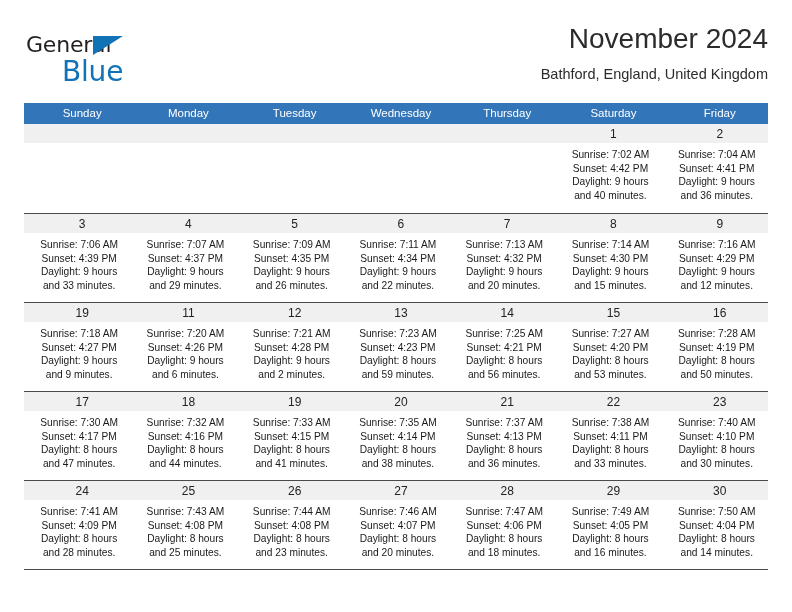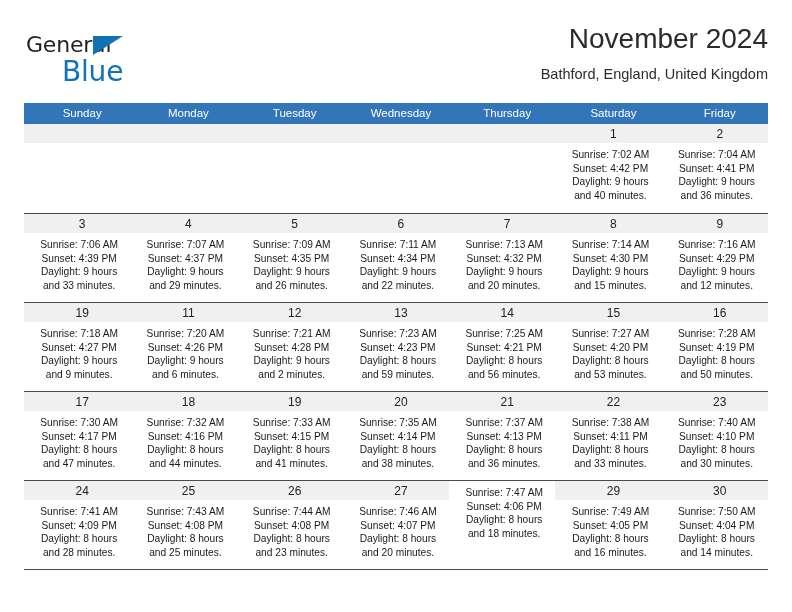--- a/index.html
+++ b/index.html
@@ -451,20 +451,21 @@
         <div class="day-cell">
           <div class="daynum-band"><span class="daynum">27</span></div>
           <div class="day-body">
             <div class="day-line">Sunrise: 7:46 AM</div>
             <div class="day-line">Sunset: 4:07 PM</div>
             <div class="day-line">Daylight: 8 hours</div>
             <div class="day-line">and 20 minutes.</div>
           </div>
         </div>
         <div class="day-cell">
+          <div class="daynum-band"><span class="daynum">28</span></div>
           <div class="day-body">
             <div class="day-line">Sunrise: 7:47 AM</div>
             <div class="day-line">Sunset: 4:06 PM</div>
             <div class="day-line">Daylight: 8 hours</div>
             <div class="day-line">and 18 minutes.</div>
           </div>
         </div>
         <div class="day-cell">
           <div class="daynum-band"><span class="daynum">29</span></div>
           <div class="day-body">

